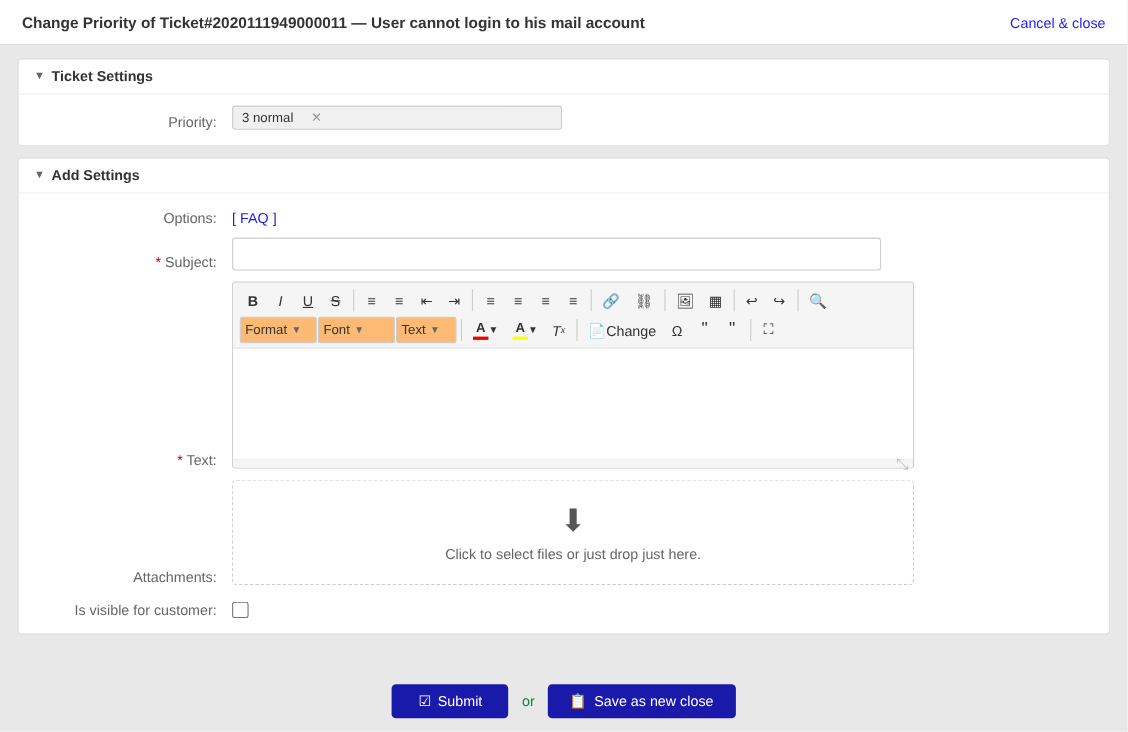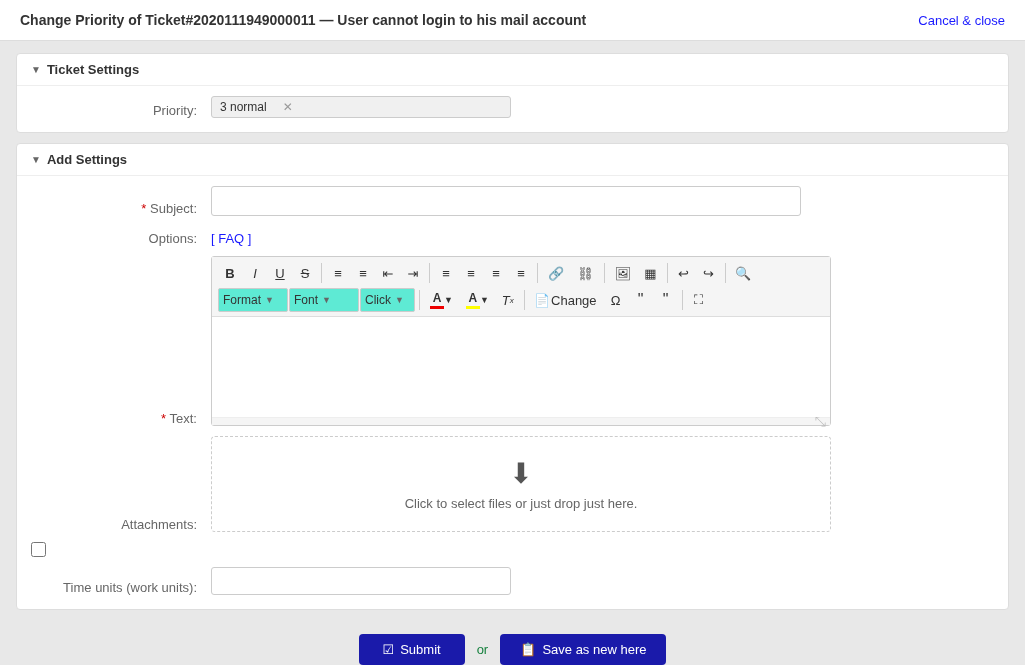--- a/index.html
+++ b/index.html
@@ -170,21 +170,21 @@
     .tb-italic { font-style: italic; }
     .tb-underline { text-decoration: underline; }
     .tb-strike { text-decoration: line-through; }
     .tb-divider {
       width: 1px;
       height: 20px;
       background: #ccc;
       margin: 0 3px;
     }
     .tb-dropdown {
-      background: #5eead4;
+      background: #fdba74;
       border: 1px solid #ccc;
       border-radius: 2px;
       padding: 2px 4px;
       cursor: pointer;
       font-size: 12px;
       color: #333;
       height: 24px;
       display: flex;
       align-items: center;
       gap: 4px;
@@ -338,30 +338,30 @@
     </div>
 
     <div class="section-card">
       <div class="section-header">
         <span class="arrow">▼</span>
         <span>Add Settings</span>
       </div>
       <div class="section-body">
 
         <div class="form-row">
+          <div class="form-label">Options:</div>
+          <div class="form-control-wrap">
+            <a class="faq-link">[ FAQ ]</a>
+          </div>
+        </div>
+
+        <div class="form-row">
           <div class="form-label required">Subject:</div>
           <div class="form-control-wrap">
             <input type="text" class="subject-input" style="">
-          </div>
-        </div>
-
-        <div class="form-row">
-          <div class="form-label">Options:</div>
-          <div class="form-control-wrap">
-            <a class="faq-link">[ FAQ ]</a>
           </div>
         </div>
 
         <div class="form-row">
           <div class="form-label required">Text:</div>
           <div class="form-control-wrap">
             <div class="editor-container">
               <div class="editor-toolbar">
 
                 <div class="toolbar-row">
@@ -395,21 +395,21 @@
                 <div class="toolbar-row">
                   <div class="tb-dropdown">
                     <span>Format</span>
                     <span class="dd-arrow">▼</span>
                   </div>
                   <div class="tb-dropdown">
                     <span>Font</span>
                     <span class="dd-arrow">▼</span>
                   </div>
                   <div class="tb-dropdown tb-dropdown-size">
-                    <span>Click</span>
+                    <span>Text</span>
                     <span class="dd-arrow">▼</span>
                   </div>
                   <div class="tb-divider"></div>
                   <button class="tb-btn" title="Font Color">
                     <div class="tb-color-btn">
                       <span>A</span>
                       <div class="tb-color-underline"></div>
                     </div>
                     <span class="dd-arrow" style="font-size:9px;">▼</span>
                   </button>
@@ -445,41 +445,36 @@
           <div class="form-label">Attachments:</div>
           <div class="form-control-wrap">
             <div class="attachments-drop">
               <div class="upload-icon">⬇</div>
               <div>Click to select files or just drop just here.</div>
             </div>
           </div>
         </div>
 
         <div class="form-row">
+          <div class="form-label">Is visible for customer:</div>
           <div class="form-control-wrap checkbox-row">
             <input type="checkbox" style="">
           </div>
         </div>
 
-        <div class="form-row">
-          <div class="form-label">Time units (work units):</div>
-          <div class="form-control-wrap">
-            <input type="text" class="time-input" style="">
-          </div>
-        </div>
 
       </div>
     </div>
 
   </div>
 
   <div class="page-footer">
     <button class="btn-submit">
       <span>☑</span>
       <span>Submit</span>
     </button>
     <span class="or-text">or</span>
     <button class="btn-draft">
       <span>📋</span>
-      <span>Save as new here</span>
+      <span>Save as new close</span>
     </button>
   </div>
 </div>
 
 </body></html>

